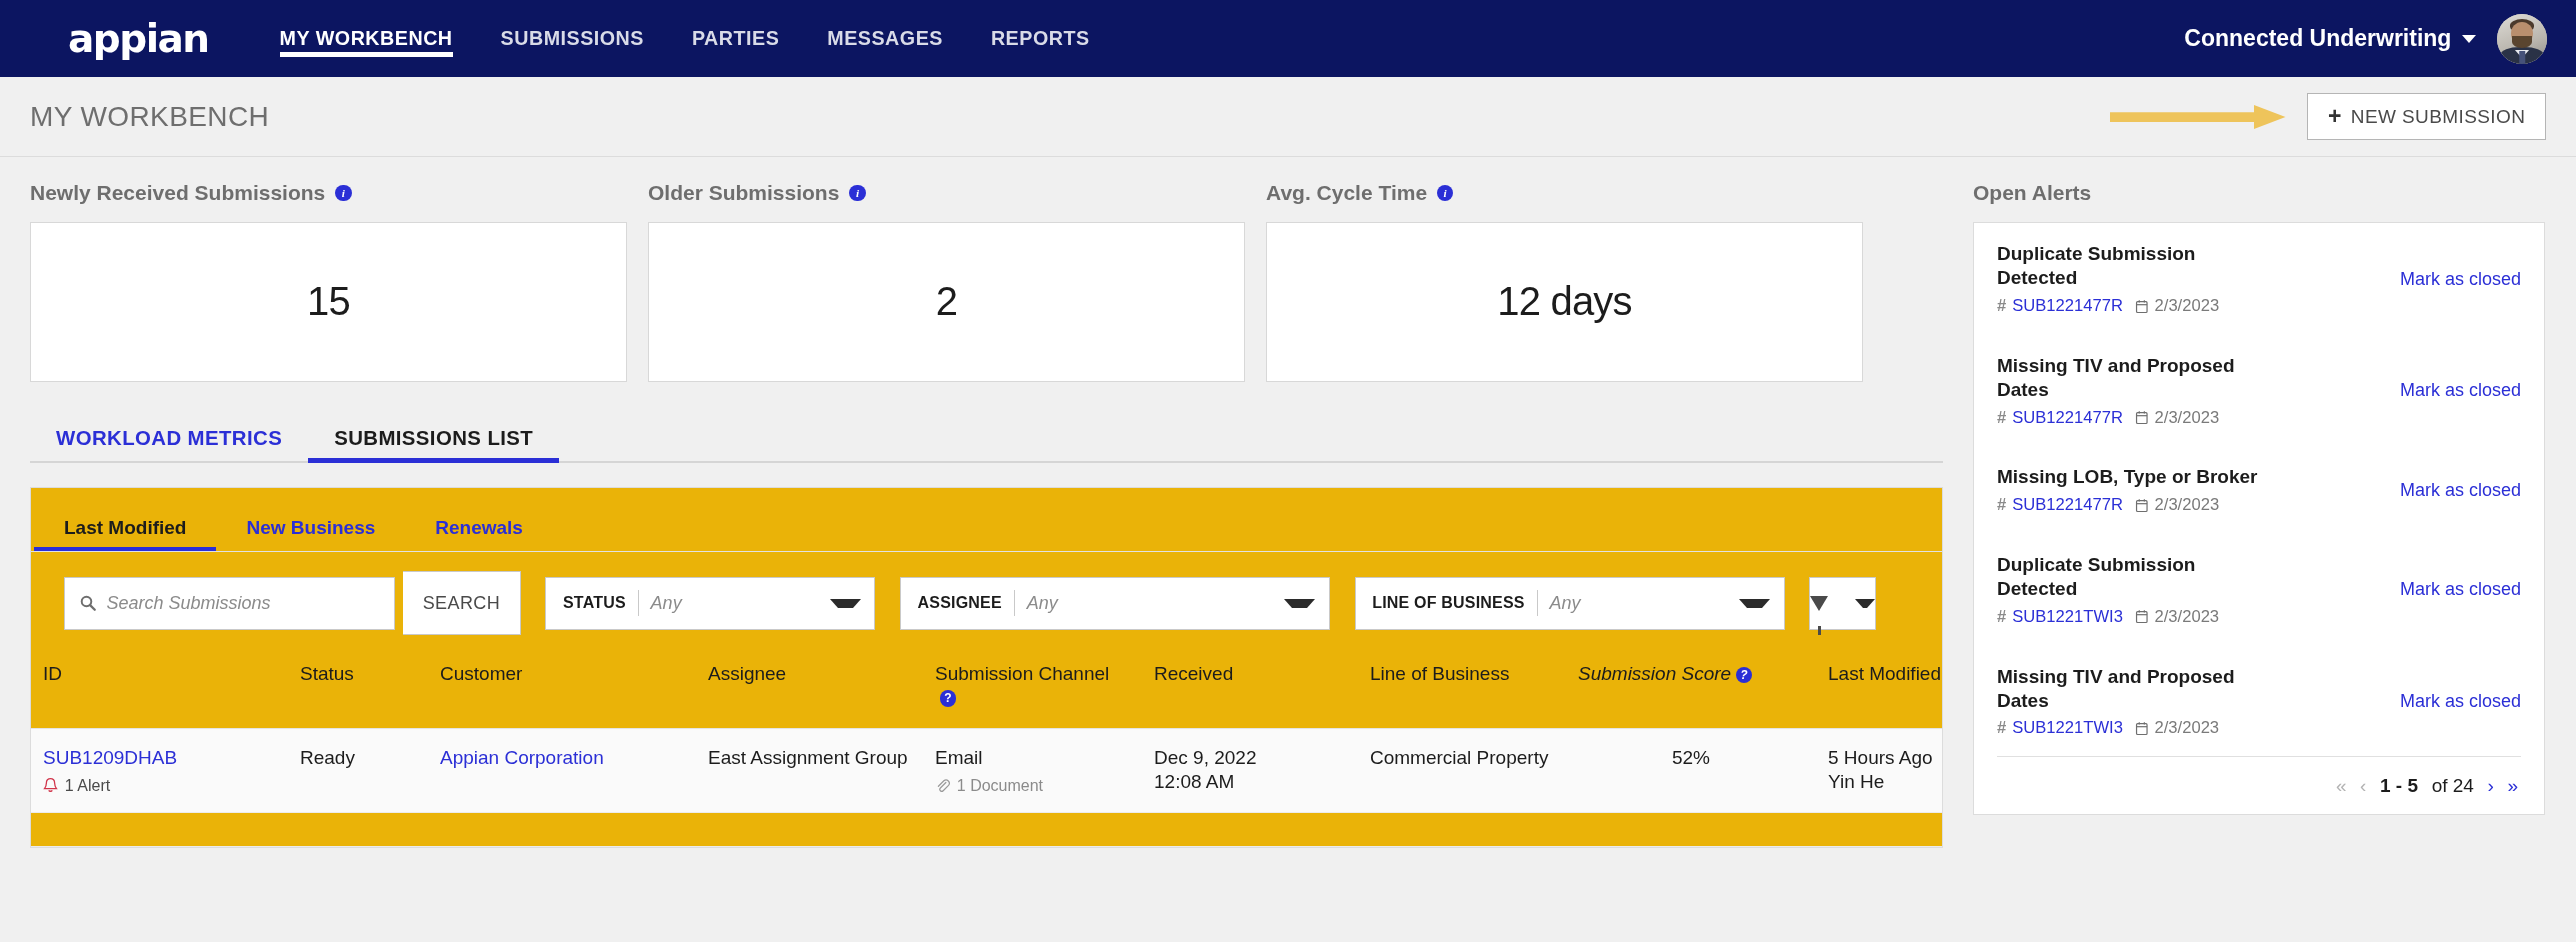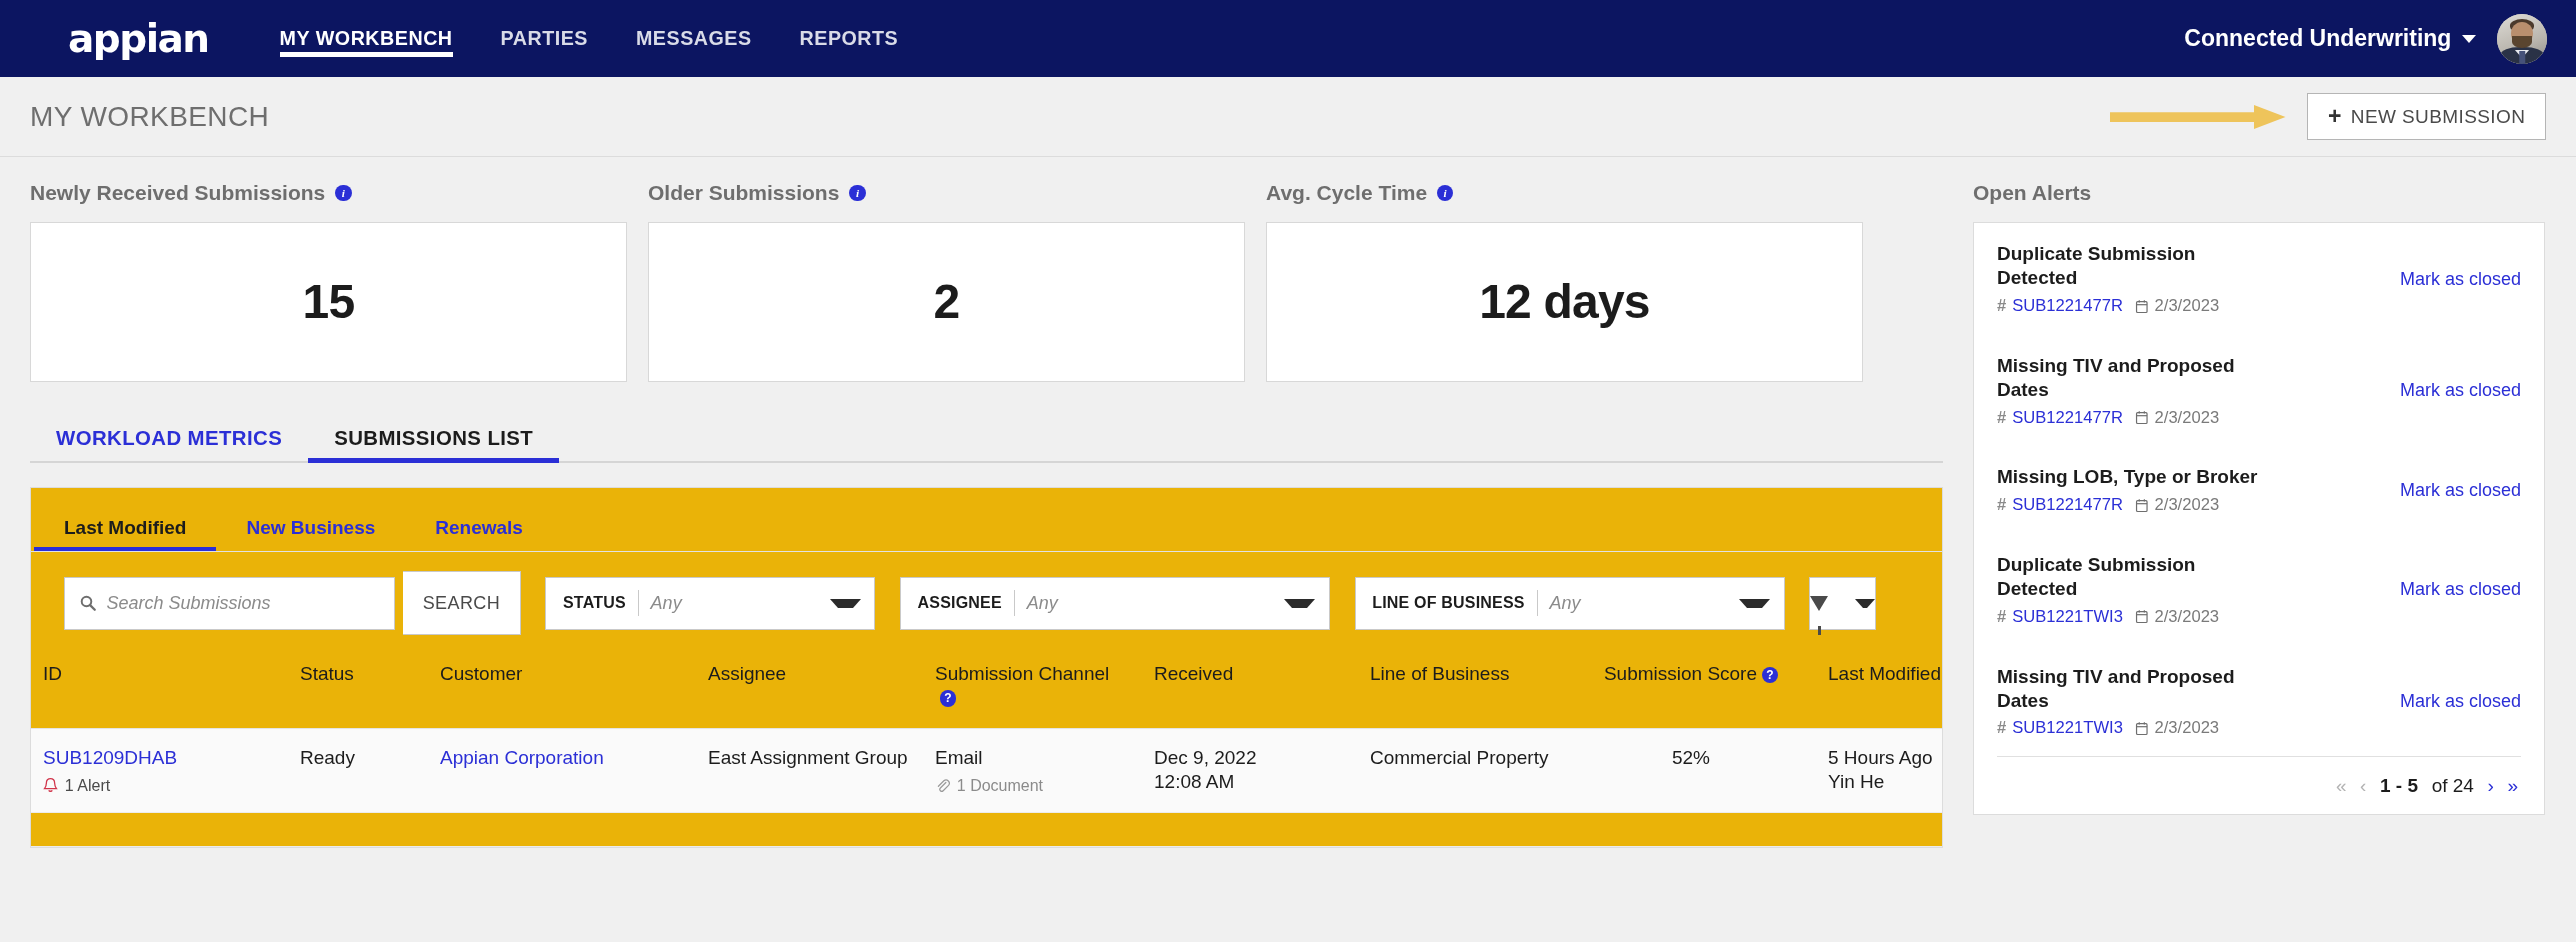--- a/index.html
+++ b/index.html
@@ -160,22 +160,22 @@
   }
   .kpi-box {
     background: #ffffff;
     border: 0.8px solid #d8d8d8;
     height: 160px;
     display: flex;
     align-items: center;
     justify-content: center;
   }
   .kpi-value {
-    font-size: 48px;
-    font-weight: 700;
+    font-size: 40px;
+    font-weight: 400;
     color: #1c1c1c;
     letter-spacing: -0.8px;
   }
 
   
   .tabbar {
     display: flex;
     align-items: flex-end;
     border-bottom: 2.3px solid #d5d5d5;
     margin-top: 33px;
@@ -331,21 +331,21 @@
   table.grid th {
     text-align: left;
     vertical-align: top;
     font-size: 19px;
     font-weight: 400;
     color: #1c1c1c;
     padding: 9px 12px 19.7px 12px;
     border-bottom: 0.8px solid #e4e4e4;
     line-height: 1.22;
   }
-  table.grid th.num { text-align: center; }
+  table.grid th.num { text-align: left; font-style: italic; }
   table.grid td {
     font-size: 19px;
     color: #1c1c1c;
     padding: 16.6px 12px;
     vertical-align: top;
     line-height: 1.25;
     border-bottom: 0.8px solid #ececec;
   }
   tr.row-alt td { background: #fafafa; }
   td.num { text-align: center; }
@@ -452,20 +452,21 @@
   .pg-text { color: #1c1c1c; }
   .pg-text b { font-weight: 700; }
 </style>
 </head>
 <body>
 
 <div class="topnav">
   <div class="logo">appian</div>
   <div class="navlinks">
     <div class="navlink active">MY WORKBENCH</div>
+    <div class="navlink">SUBMISSIONS</div>
     <div class="navlink">PARTIES</div>
     <div class="navlink">MESSAGES</div>
     <div class="navlink">REPORTS</div>
   </div>
   <div class="nav-right">
     <div class="org-name">
       <span>Connected Underwriting</span>
       <span class="caret-down"></span>
     </div>
     <div class="avatar">

